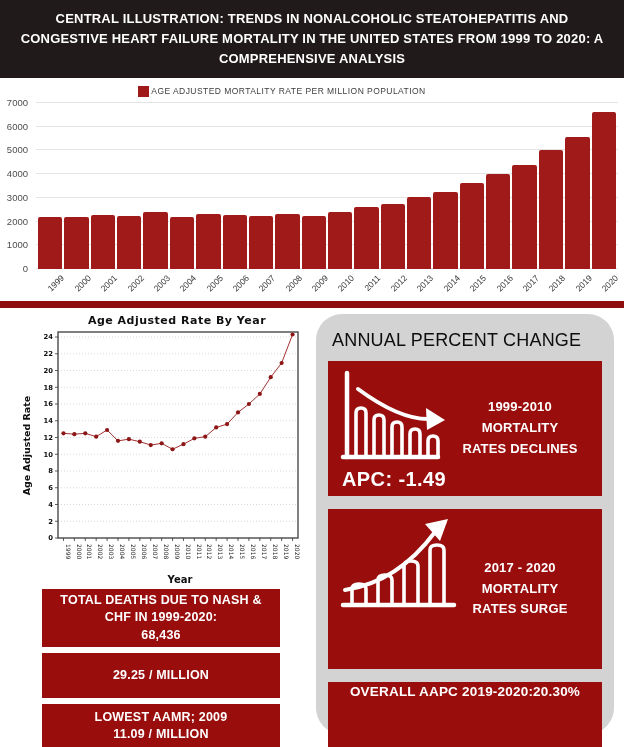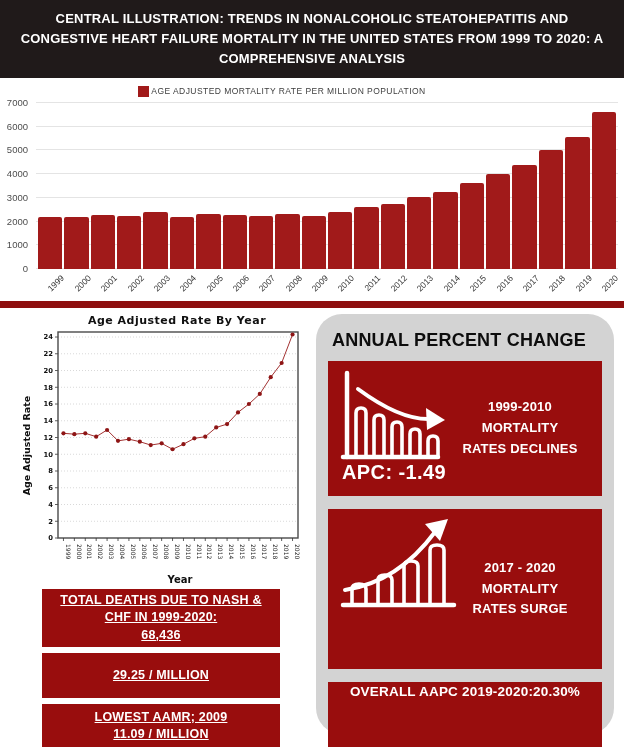--- a/index.html
+++ b/index.html
@@ -37,33 +37,33 @@
   .bottom{display:flex;padding:4px 10px 0 18px;gap:6px;}
   .left-col{width:292px;}
 
   .lc-title{font-family:"DejaVu Sans",sans-serif;font-size:11px;font-weight:700;letter-spacing:.5px;color:#111;text-align:center;margin:2px 0 1px 26px;}
   .lc-body{position:relative;padding-left:14px;}
   .lc-ylabel{position:absolute;left:-62px;top:112px;width:140px;text-align:center;transform:rotate(-90deg);font-family:"DejaVu Sans",sans-serif;font-size:9.5px;font-weight:700;color:#111;}
   .lc-xlabel{font-family:"DejaVu Sans",sans-serif;font-size:10px;font-weight:700;color:#111;text-align:center;margin:-2px 0 2px 32px;}
 
   
   .stats{margin:4px 0 0 24px;width:238px;display:flex;flex-direction:column;gap:6px;}
-  .stat-box{background:var(--card-red);color:#fff;text-align:center;font-weight:700;font-size:12.5px;line-height:1.38;display:flex;flex-direction:column;justify-content:center;padding:3px 4px;letter-spacing:.2px;text-decoration:underline;}
+  .stat-box{background:var(--card-red);color:#fff;text-align:center;font-weight:700;font-size:12.5px;line-height:1.38;display:flex;flex-direction:column;justify-content:center;padding:3px 4px;letter-spacing:.2px;}
   .stat-box.h3{min-height:56px;}
   .stat-box.h2{min-height:45px;}
   .stat-box span{display:block;}
 
   
   .apc-panel{flex:1;background:var(--panel-gray);border-radius:26px;margin-top:2px;height:420px;padding:12px 12px 16px;}
-  .apc-title{font-size:18px;font-weight:700;color:#0d0d0d;letter-spacing:.2px;padding:4px 4px 10px;}
+  .apc-title{font-size:18px;font-weight:400;color:#0d0d0d;letter-spacing:.2px;padding:4px 4px 10px;}
   .apc-card{position:relative;background:var(--card-red);height:135px;margin-bottom:13px;}
   .apc-card.second{height:160px;}
   .apc-icon{position:absolute;left:10px;top:7px;}
   .apc-caption{position:absolute;right:6px;top:0;height:100%;width:152px;display:flex;flex-direction:column;justify-content:center;text-align:center;color:#fff;font-weight:700;font-size:13px;line-height:1.6;letter-spacing:.2px;}
-  .apc-value{position:absolute;left:14px;bottom:12px;color:#fff;font-weight:800;font-size:20px;letter-spacing:.4px;}
+  .apc-value{position:absolute;left:14px;bottom:5px;color:#fff;font-weight:800;font-size:20px;letter-spacing:.4px;}
   .apc-footer{background:var(--card-red);height:66px;display:flex;justify-content:center;text-align:center;color:#fff;font-weight:700;font-size:13.5px;line-height:1.55;margin-top:7px;letter-spacing:.2px;}
 </style>
 </head>
 <body>
 
 <div class="page">
 
   <header class="hdr">
     <div class="hdr-title">CENTRAL ILLUSTRATION: TRENDS IN NONALCOHOLIC STEATOHEPATITIS AND CONGESTIVE HEART FAILURE MORTALITY IN THE UNITED STATES FROM 1999 TO 2020: A COMPREHENSIVE ANALYSIS</div>
   </header>

